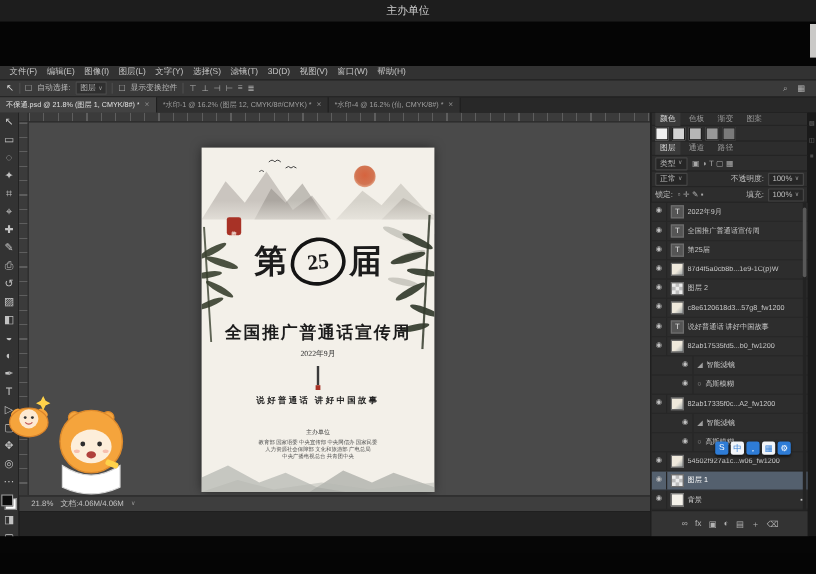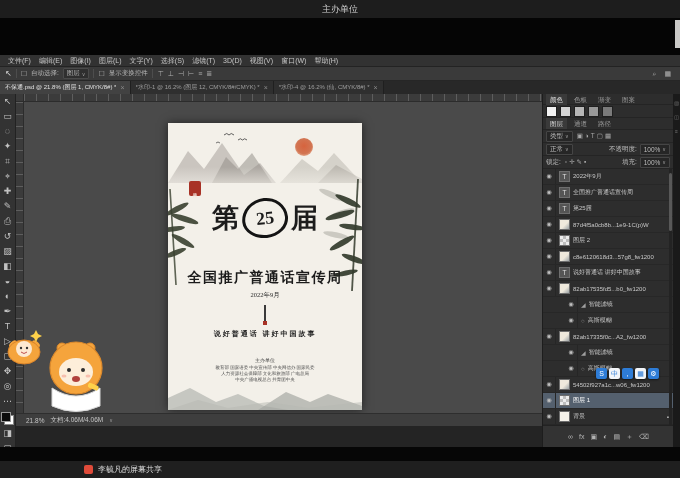--- a/index.html
+++ b/index.html
@@ -527,18 +527,14 @@
       <circle cx="77" cy="48" r="2" fill="#2e2e2e"></circle>
       <ellipse cx="70" cy="57" rx="4" ry="3" fill="#b0413c"></ellipse>
       <ellipse cx="58" cy="54" rx="2.5" ry="1.5" fill="#f7bfae"></ellipse>
       <ellipse cx="82" cy="54" rx="2.5" ry="1.5" fill="#f7bfae"></ellipse>
       <rect x="82" y="62" width="11" height="5" rx="2" fill="#ffd24a" transform="rotate(22 87 64)"></rect>
     </g>
   </svg>
 
   <div class="black-bottom"></div>
 
-  <div class="share-bar">
-    <span class="share-icon"></span>
-    <span class="share-text">李毓凡的屏幕共享</span>
-  </div>
 
 </div>
 
 </body></html>

